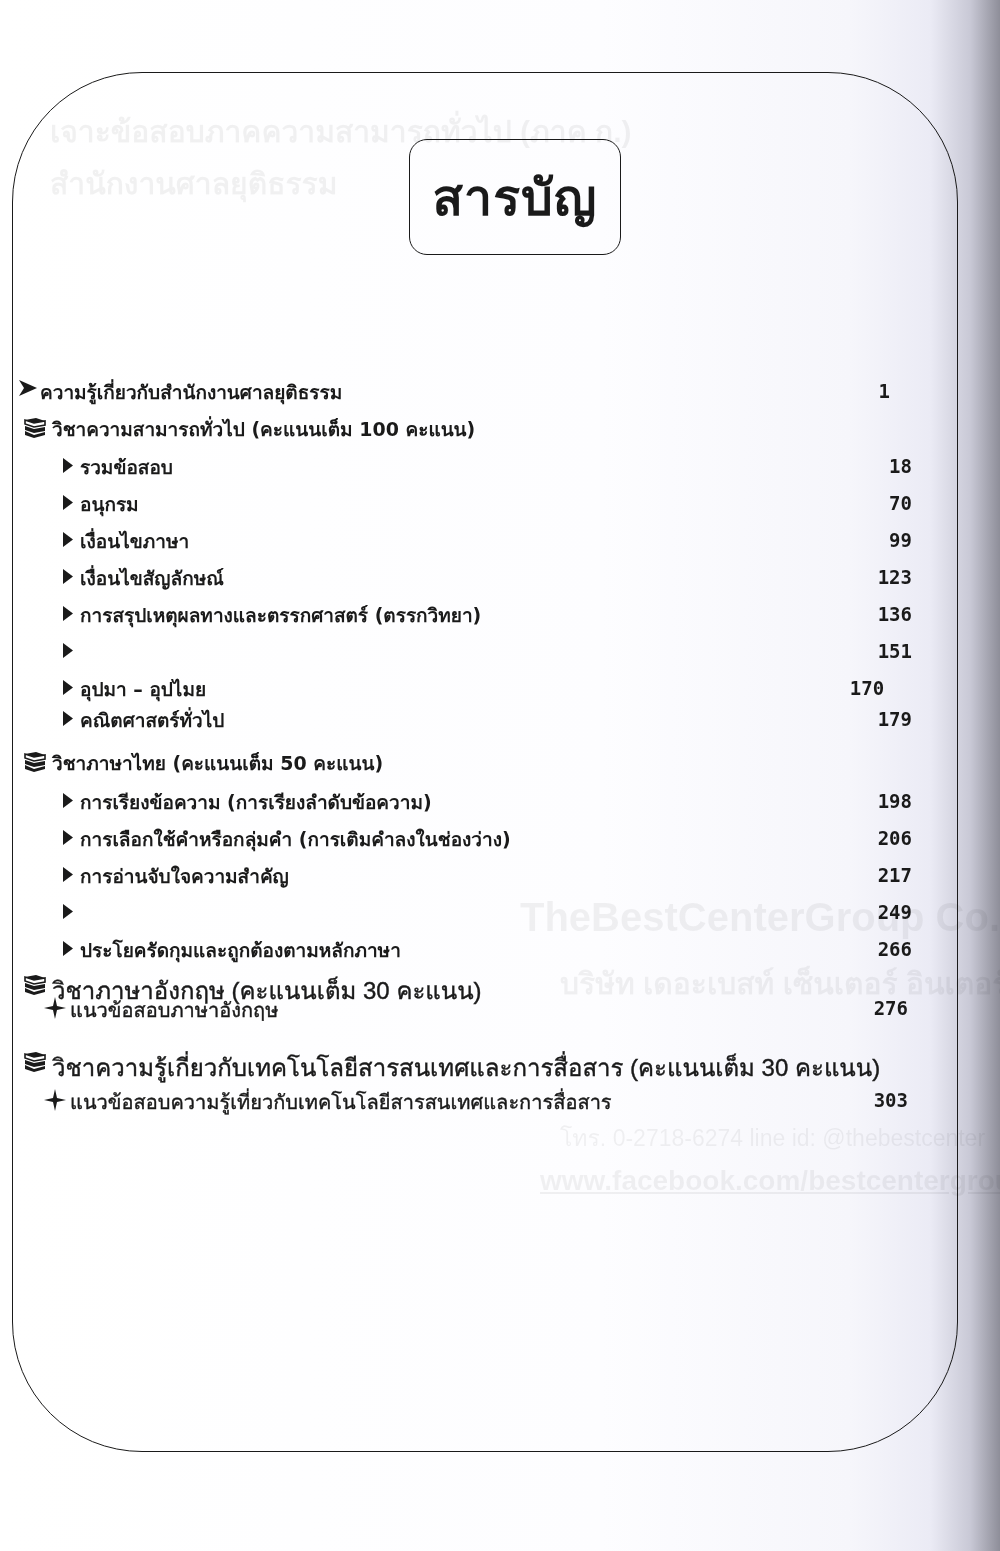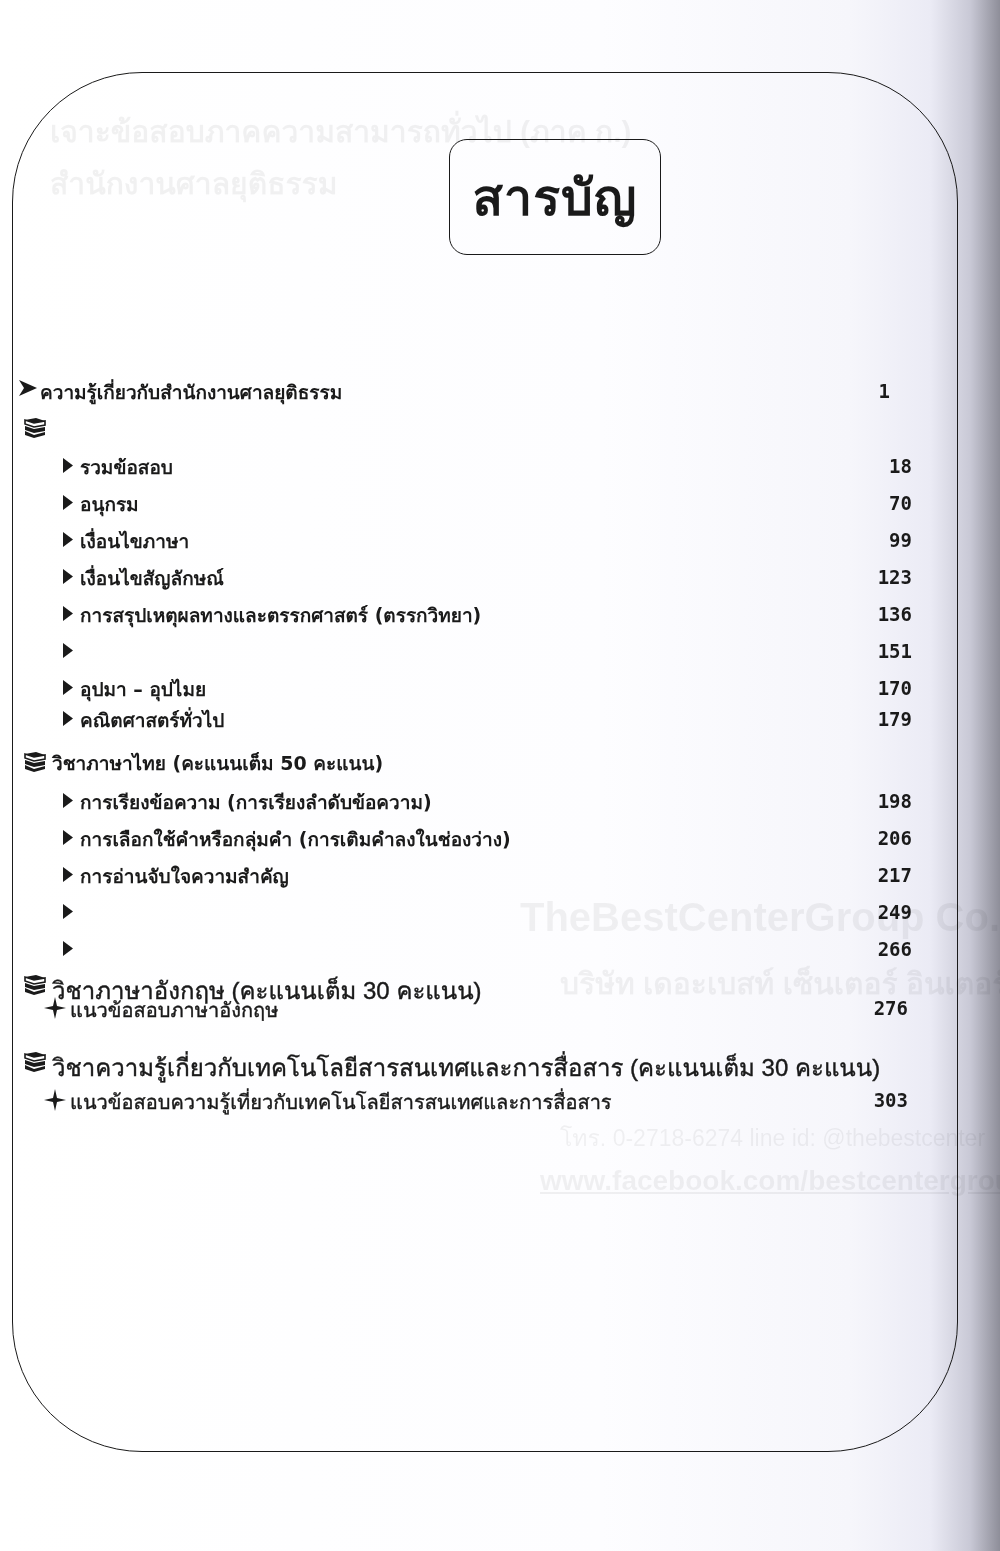--- a/index.html
+++ b/index.html
@@ -14,21 +14,21 @@
     border: 1.6px solid #1a1a1a; border-radius: 130px;
     box-sizing: border-box;
   }
   .bleed {
     position: absolute; color: #000; opacity: 0.05; white-space: nowrap;
     font-family: "Liberation Sans", sans-serif; font-weight: bold;
   }
   .title-box {
     position: absolute; left: 409px; top: 139px; width: 212px; height: 116px;
     border: 1.6px solid #1a1a1a; border-radius: 18px; box-sizing: border-box;
-    display: flex; align-items: center; justify-content: center; margin-left: 40px;
+    display: flex; align-items: center; justify-content: center;
   }
   .title-box span { font-size: 50px; font-weight: bold; letter-spacing: 1px; }
   .toc-row { position: absolute; left: 0; width: 969px; height: 34px; }
   .toc-row .ic {
     position: absolute; display: inline-flex; align-items: center; justify-content: center;
   }
   .toc-row .label {
     position: absolute; font-size: 19px; font-weight: bold; white-space: nowrap; top: 4px;
   }
   .toc-row .page {
@@ -73,20 +73,21 @@
     </div>
     <div class="toc-row sec" style="top: 410px;">
       <span class="ic">
         <svg width="24" height="22" viewBox="0 0 24 22">
           <path d="M2 3 L13 1 L22 4 L11 6 Z" fill="#1a1a1a"></path>
           <path d="M2 3 L2 7 L11 10 L22 8 L22 4 L11 6 Z" fill="#fff" stroke="#1a1a1a" stroke-width="1.6"></path>
           <path d="M2 9 L11 12 L22 10 L22 14 L11 16 L2 13 Z" fill="#1a1a1a"></path>
           <path d="M2 14 L11 18 L22 15 L22 18 L11 21 L2 18 Z" fill="#1a1a1a"></path>
         </svg>
       </span>
+      <span class="label">วิชาความสามารถทั่วไป (คะแนนเต็ม 100 คะแนน)</span>
       <span class="page" style="left: 800px;"></span>
     </div>
     <div class="toc-row lvl1" style="top: 448px;">
       <span class="ic">
         <svg width="12" height="17" viewBox="0 0 12 17">
           <path d="M1 1 L11 8.5 L1 16 Z" fill="#1a1a1a"></path>
         </svg>
       </span>
       <span class="label">รวมข้อสอบ</span>
       <span class="page" style="left: 822px;">18</span>
@@ -135,21 +136,21 @@
       </span>
       <span class="page" style="left: 822px;">151</span>
     </div>
     <div class="toc-row lvl1" style="top: 670px;">
       <span class="ic">
         <svg width="12" height="17" viewBox="0 0 12 17">
           <path d="M1 1 L11 8.5 L1 16 Z" fill="#1a1a1a"></path>
         </svg>
       </span>
       <span class="label">อุปมา – อุปไมย</span>
-      <span class="page" style="left: 822px;">170</span>
+      <span class="page" style="left: 822px; text-align: center;">170</span>
     </div>
     <div class="toc-row lvl1" style="top: 701px; padding-left: 16px;">
       <span class="ic">
         <svg width="12" height="17" viewBox="0 0 12 17">
           <path d="M1 1 L11 8.5 L1 16 Z" fill="#1a1a1a"></path>
         </svg>
       </span>
       <span class="label">คณิตศาสตร์ทั่วไป</span>
       <span class="page" style="left: 822px;">179</span>
     </div>
@@ -199,20 +200,21 @@
         </svg>
       </span>
       <span class="page" style="left: 822px;">249</span>
     </div>
     <div class="toc-row lvl1" style="top: 931px;">
       <span class="ic">
         <svg width="12" height="17" viewBox="0 0 12 17">
           <path d="M1 1 L11 8.5 L1 16 Z" fill="#1a1a1a"></path>
         </svg>
       </span>
+      <span class="label">ประโยครัดกุมและถูกต้องตามหลักภาษา</span>
       <span class="page" style="left: 822px;">266</span>
     </div>
     <div class="toc-row sec narrow" style="top: 967px;">
       <span class="ic">
         <svg width="24" height="22" viewBox="0 0 24 22">
           <path d="M2 3 L13 1 L22 4 L11 6 Z" fill="#1a1a1a"></path>
           <path d="M2 3 L2 7 L11 10 L22 8 L22 4 L11 6 Z" fill="#fff" stroke="#1a1a1a" stroke-width="1.6"></path>
           <path d="M2 9 L11 12 L22 10 L22 14 L11 16 L2 13 Z" fill="#1a1a1a"></path>
           <path d="M2 14 L11 18 L22 15 L22 18 L11 21 L2 18 Z" fill="#1a1a1a"></path>
         </svg>

